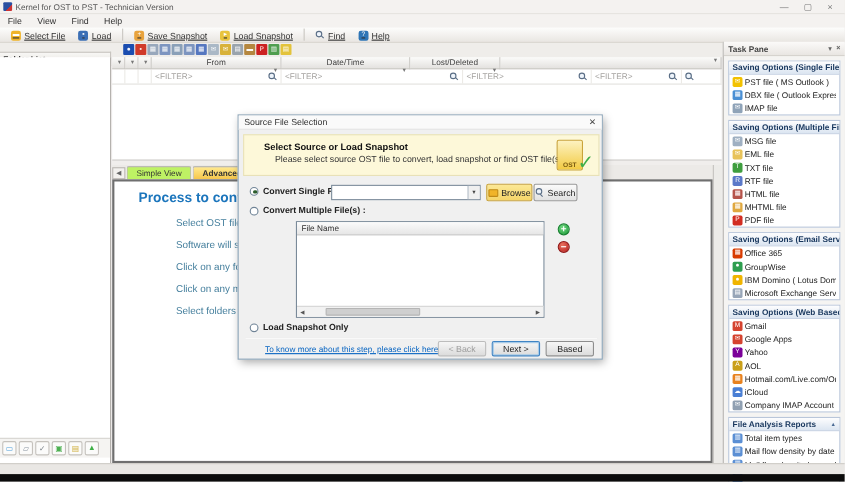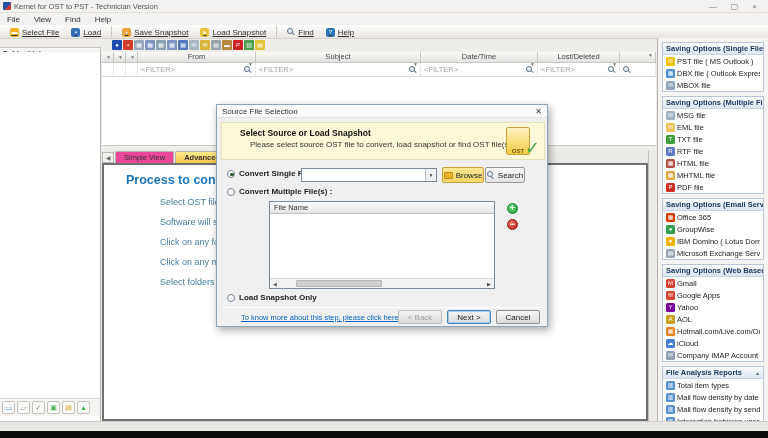--- a/index.html
+++ b/index.html
@@ -57,21 +57,21 @@
   .filter-row { display:flex; height:14px; background:#fff; border-bottom:1px solid #dddbd7; }
   .fc { border-right:1px solid #eceae6; display:flex; align-items:center; padding:0 3px; gap:3px; }
   .fc.narrow { width:12px; }
   .fc .ftext { color:#a5a3a0; font-size:7.5px; flex:1; }
   .grid-body { height:69px; background:#fff; border-bottom:1px solid #c9c7c3; }
 
   
   .tabs { left:102px; top:150px; width:554px; height:13px; display:flex; align-items:flex-end; gap:1px; background:#eceae7; }
   .tab-scroll { width:12px; height:11px; border:1px solid #b9b6b1; background:#f3f1ee; display:flex; align-items:center; justify-content:center; font-size:6px; color:#666; }
   .tab { height:12px; padding:0 8px; display:flex; align-items:center; font-size:7.5px; border:1px solid #b9b6b1; border-bottom:none;
-    border-radius:2px 2px 0 0; background:#ec4899; color:#333; }
+    border-radius:2px 2px 0 0; background:#bef264; color:#333; }
   .tab.active { background:linear-gradient(#ffe98e,#f6c64a); font-weight:bold; }
   .content-frame { left:102px; top:163px; width:546px; height:258px; background:#fff; border:2px solid #6f6f6f; }
   .content-heading { position:absolute; left:22px; top:8px; color:#1b75bc; font-weight:bold; font-size:12.5px; }
   .content-lines { position:absolute; left:56px; top:32px; display:flex; flex-direction:column; gap:10px; }
   .content-line { color:#47809e; font-size:9px; }
   .v-scroll { left:648px; top:150px; width:8px; height:271px; background:#ecebe8; border-left:1px solid #c5c3bf; }
 
   
   .task-pane { left:657px; top:38px; width:111px; height:384px; background:#f5f4f2; border-left:1px solid #b5b2ae; }
   .tp-header { height:13px; display:flex; align-items:center; padding:0 4px; font-size:7.5px; font-weight:bold; color:#444;
@@ -221,24 +221,20 @@
       <div class="ghc narrow">
         <span class="arr">▼</span>
       </div>
       <div class="ghc narrow">
         <span class="arr">▼</span>
       </div>
       <div class="ghc" style="width: 118px;">
         <span>From</span>
         <span class="arr">▼</span>
       </div>
-      <div class="ghc" style="width: 165px;">
-        <span>Subject</span>
-        <span class="arr">▼</span>
-      </div>
       <div class="ghc" style="width: 117px;">
         <span>Date/Time</span>
         <span class="arr">▼</span>
       </div>
       <div class="ghc" style="width: 82px;">
         <span>Lost/Deleted</span>
         <span class="arr">▼</span>
       </div>
       <div class="ghc" style="flex: 1 1 0%;">
         <span class="arr">▼</span>
@@ -282,36 +278,43 @@
       <div class="content-line">Select OST file from</div>
       <div class="content-line">Software will scan a</div>
       <div class="content-line">Click on any folder t</div>
       <div class="content-line">Click on any mail to</div>
       <div class="content-line">Select folders and c</div>
     </div>
 </div>
 <div class="abs v-scroll"></div>
 
 <div class="abs task-pane">
+  <div class="tp-header">
+    <span>Task Pane</span>
+    <span class="tp-btns">
+      <span>▾</span>
+      <span>×</span>
+    </span>
+  </div>
   <div class="tp-body" id="tp-body">
       <div class="tp-section">
         <div class="tp-sec-head">
           <span>Saving Options (Single File)</span>
         </div>
         <div class="tp-item">
           <span class="tp-item-icon" style="background: rgb(242, 193, 0);">✉</span>
           <span class="tp-item-label">PST file ( MS Outlook )</span>
         </div>
         <div class="tp-item">
           <span class="tp-item-icon" style="background: rgb(74, 143, 212);">▦</span>
           <span class="tp-item-label">DBX file ( Outlook Express )</span>
         </div>
         <div class="tp-item">
           <span class="tp-item-icon" style="background: rgb(143, 163, 184);">✉</span>
-          <span class="tp-item-label">MBOX file</span>
+          <span class="tp-item-label">IMAP file</span>
         </div>
       </div>
       <div class="tp-section">
         <div class="tp-sec-head">
           <span>Saving Options (Multiple Fil...</span>
         </div>
         <div class="tp-item">
           <span class="tp-item-icon" style="background: rgb(159, 176, 194);">✉</span>
           <span class="tp-item-label">MSG file</span>
         </div>
@@ -473,15 +476,15 @@
   <div class="radio" style="left:10px; top:188px;">
     <span class="rdot"></span>
     <span>Load Snapshot Only</span>
   </div>
 
   <div class="dlg-sep"></div>
   <a class="dlg-link">To know more about this step, please click here.</a>
   <div class="dlg-buttons">
     <div class="dlg-btn disabled">&lt; Back</div>
     <div class="dlg-btn default">Next &gt;</div>
-    <div class="dlg-btn">Cancel</div>
+    <div class="dlg-btn">Based</div>
   </div>
 </div>
 
 </body></html>

